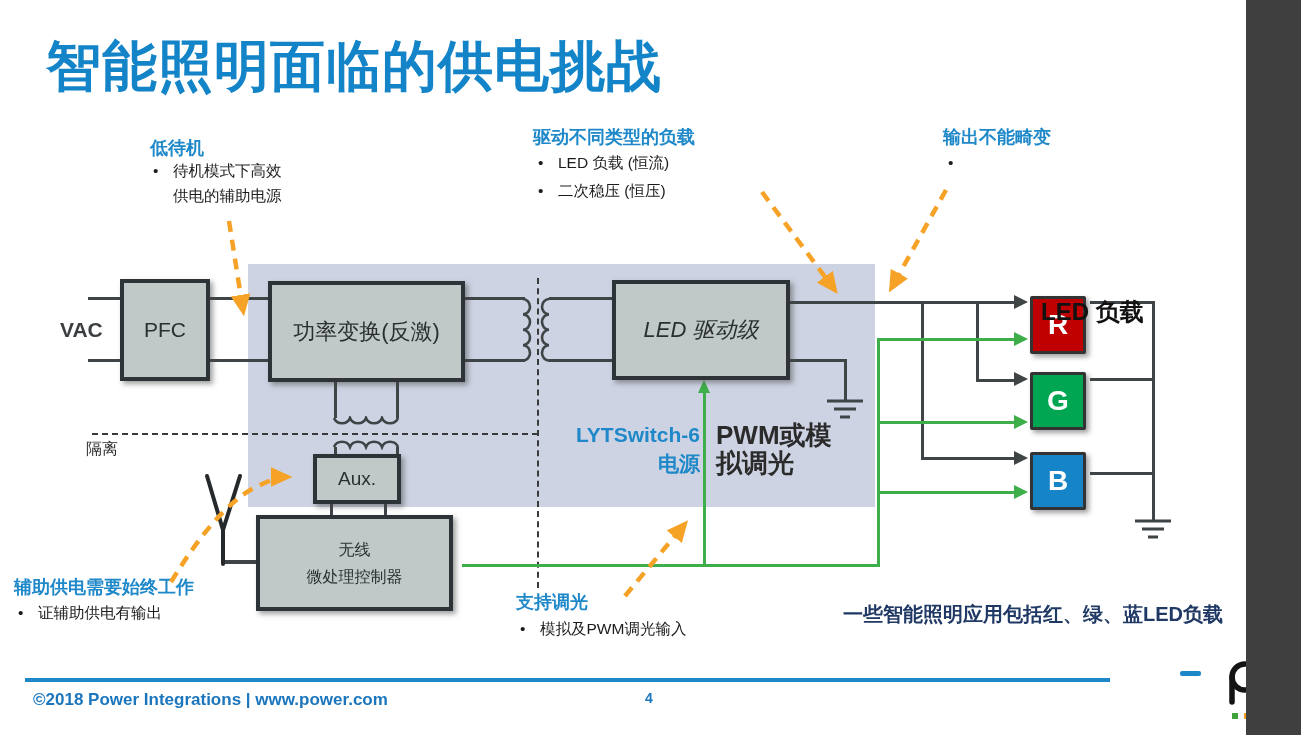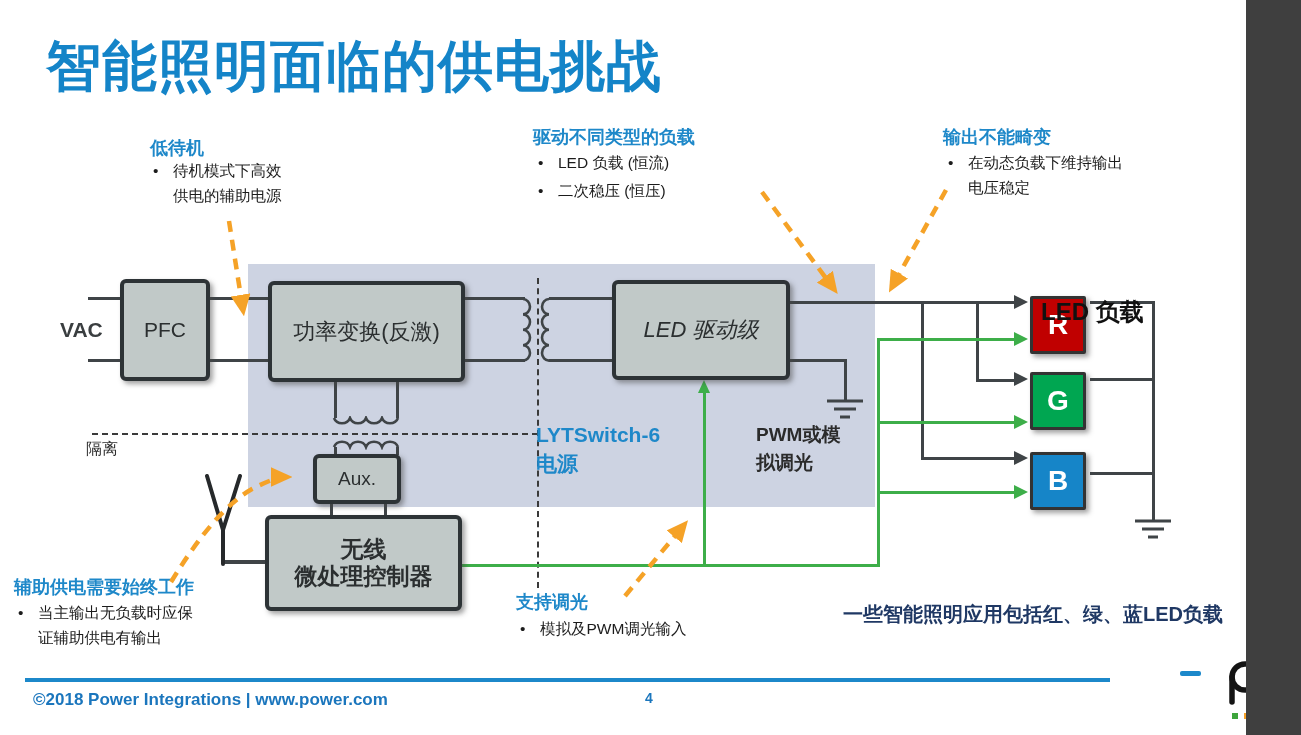--- a/index.html
+++ b/index.html
@@ -1,21 +1,21 @@
 <!DOCTYPE html>
 <html><head>
 <meta charset="utf-8">
 <style>
   html,body{margin:0;padding:0;background:#3F3F3F;font-family:"Liberation Sans",sans-serif;}
   #canvas{position:relative;width:1246px;height:735px;background:#ffffff;overflow:hidden;}
   .abs{position:absolute;}
   #slide{position:absolute;left:10px;top:7px;width:1284px;height:718px;background:#ffffff;}
   .wire{position:absolute;background:#3F4447;z-index:2;}
   .gwire{position:absolute;background:#3DAE49;z-index:2;}
-  .blk{position:absolute;box-sizing:border-box;background:#C1C9C8;border:4px solid #2D3336;border-radius:6px;
+  .blk{position:absolute;box-sizing:border-box;background:#C1C9C8;border:4px solid #2D3336;border-radius:0;
        box-shadow:3px 3px 5px rgba(70,70,70,.5);display:flex;flex-direction:column;align-items:center;justify-content:center;
        color:#2b2f30;z-index:3;text-align:center;}
   .led{position:absolute;box-sizing:border-box;border:3px solid #333;border-radius:2px;
        box-shadow:3px 3px 5px rgba(70,70,70,.5);display:flex;align-items:center;justify-content:center;
        color:#fff;font-size:28px;font-weight:bold;z-index:3;}
   .arr-r{position:absolute;width:0;height:0;border-top:7px solid transparent;border-bottom:7px solid transparent;border-left:14px solid #3F4447;z-index:2;}
   .garr-r{position:absolute;width:0;height:0;border-top:7px solid transparent;border-bottom:7px solid transparent;border-left:14px solid #3DAE49;z-index:2;}
   .garr-u{position:absolute;width:0;height:0;border-left:6.5px solid transparent;border-right:6.5px solid transparent;border-bottom:13px solid #3DAE49;z-index:2;}
   .ann-t{position:absolute;color:#1E88C9;font-weight:700;font-size:18px;white-space:nowrap;z-index:4;}
   .bul{position:absolute;display:flex;font-size:15.5px;color:#1c1c1c;line-height:25px;white-space:nowrap;z-index:4;}
@@ -51,47 +51,42 @@
     <div>LED 负载 (恒流)</div>
   </div>
   <div class="bul" style="left:538px;top:178px;">
     <div class="dot">•</div>
     <div>二次稳压 (恒压)</div>
   </div>
 
   <div class="ann-t" style="left:943px;top:125px;">输出不能畸变</div>
   <div class="bul" style="left:948px;top:150px;">
     <div class="dot">•</div>
-    <div>
-      <div>在动态负载下维持输出</div>
-      <div>电压稳定</div>
-    </div>
   </div>
 
   <div class="ann-t" style="left:14px;top:575px;">辅助供电需要始终工作</div>
   <div class="bul" style="left:18px;top:600px;">
     <div class="dot">•</div>
     <div>
-      <div>当主输出无负载时应保</div>
       <div>证辅助供电有输出</div>
     </div>
   </div>
 
   <div class="ann-t" style="left:516px;top:590px;">支持调光</div>
   <div class="bul" style="left:520px;top:616px;">
     <div class="dot">•</div>
     <div>模拟及PWM调光输入</div>
   </div>
 
   <div id="region"></div>
-  <div class="lbl" style="left:536px;top:420px;width:150px;text-align:left;font-size:21px;font-weight:700;color:#1E88C9;line-height:29px;z-index:4;">
+  <div class="lbl" style="left:550px;top:420px;width:150px;text-align:right;font-size:21px;font-weight:700;color:#1E88C9;line-height:29px;z-index:4;">
     <div>LYTSwitch-6</div>
     <div>电源</div>
   </div>
-  <div class="lbl" style="left:756px;top:421px;font-size:19px;font-weight:700;color:#2b2b2b;line-height:28px;">
+  <div class="lbl" style="left:716px;top:421px;font-size:26px;font-weight:700;color:#2b2b2b;line-height:28px;">
     <div>PWM或模</div>
     <div>拟调光</div>
   </div>
 
   <div class="dashh" style="left:92px;top:433px;width:446px;"></div>
   <div class="dashv" style="left:537px;top:278px;height:310px;"></div>
   <div class="lbl" style="left:86px;top:439px;font-size:16px;color:#2e2e2e;">隔离</div>
 
   <div class="lbl" style="left:60px;top:318px;font-size:21px;font-weight:700;color:#3a3e40;">VAC</div>
   <div class="wire" style="left:88px;top:297px;width:32px;height:3px;"></div>
@@ -163,21 +158,21 @@
   </div>
   <div class="blk" style="left:268px;top:281px;width:197px;height:101px;font-size:22px;">
     <div>功率变换(反激)</div>
   </div>
   <div class="blk" style="left:612px;top:280px;width:178px;height:100px;font-size:22px;font-style:italic;">
     <div>LED 驱动级</div>
   </div>
   <div class="blk" style="left:313px;top:454px;width:88px;height:50px;font-size:19px;">
     <div>Aux.</div>
   </div>
-  <div class="blk" style="left:265px;top:515px;width:197px;height:96px;font-size:23px;line-height:27px;font-weight:bold;">
+  <div class="blk" style="left:256px;top:515px;width:197px;height:96px;font-size:16px;line-height:27px;">
     <div>无线</div>
     <div>微处理控制器</div>
   </div>
 
   <div class="lbl" style="left:1041px;top:256px;font-size:24px;font-weight:800;color:#111;margin-top:40px;">LED 负载</div>
   <div class="led" style="left:1030px;top:296px;width:56px;height:58px;background:#C00000;">
     <span>R</span>
   </div>
   <div class="led" style="left:1030px;top:372px;width:56px;height:58px;background:#00A651;">
     <span>G</span>

